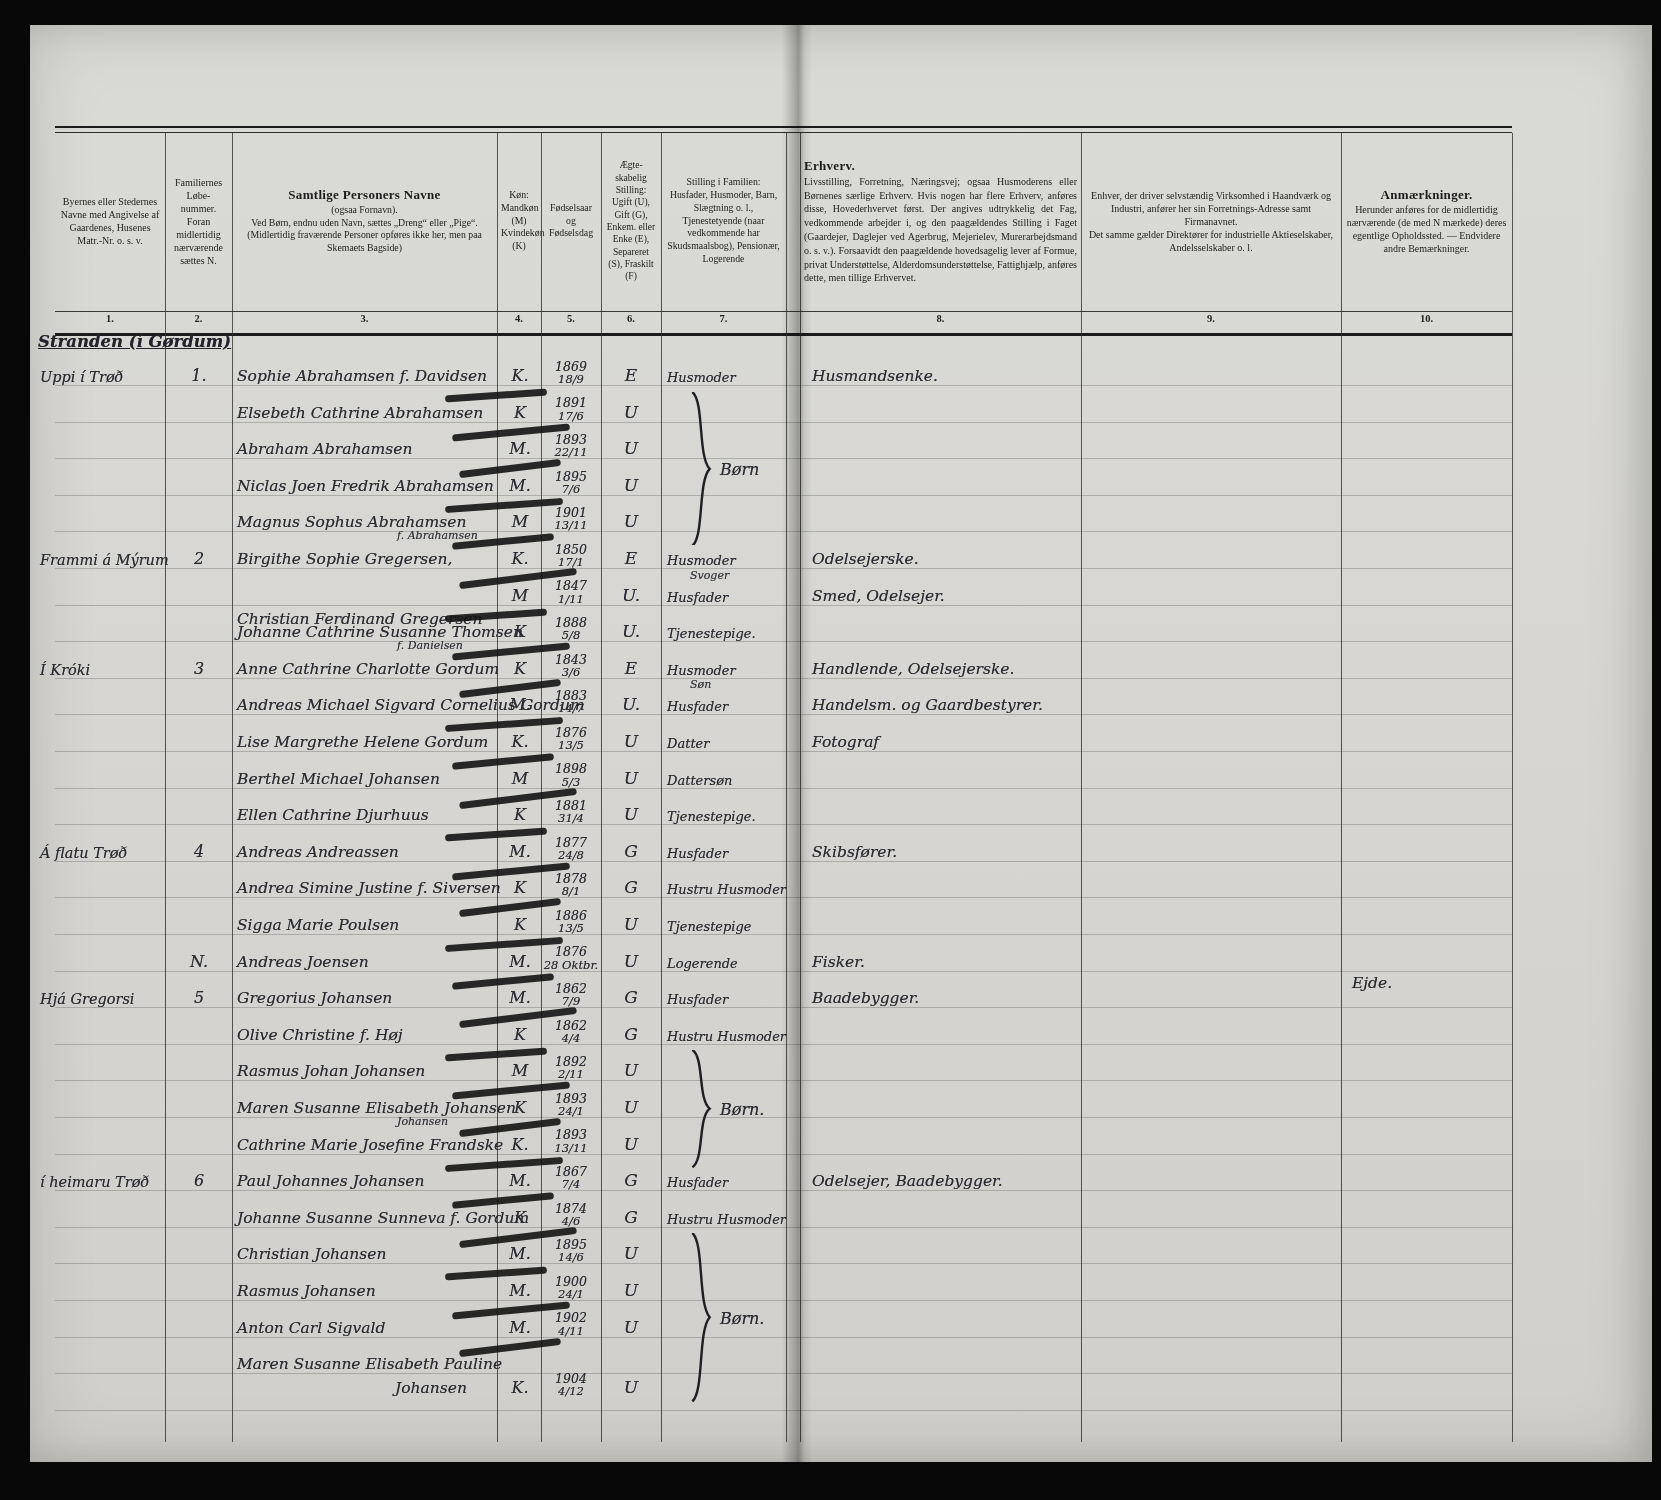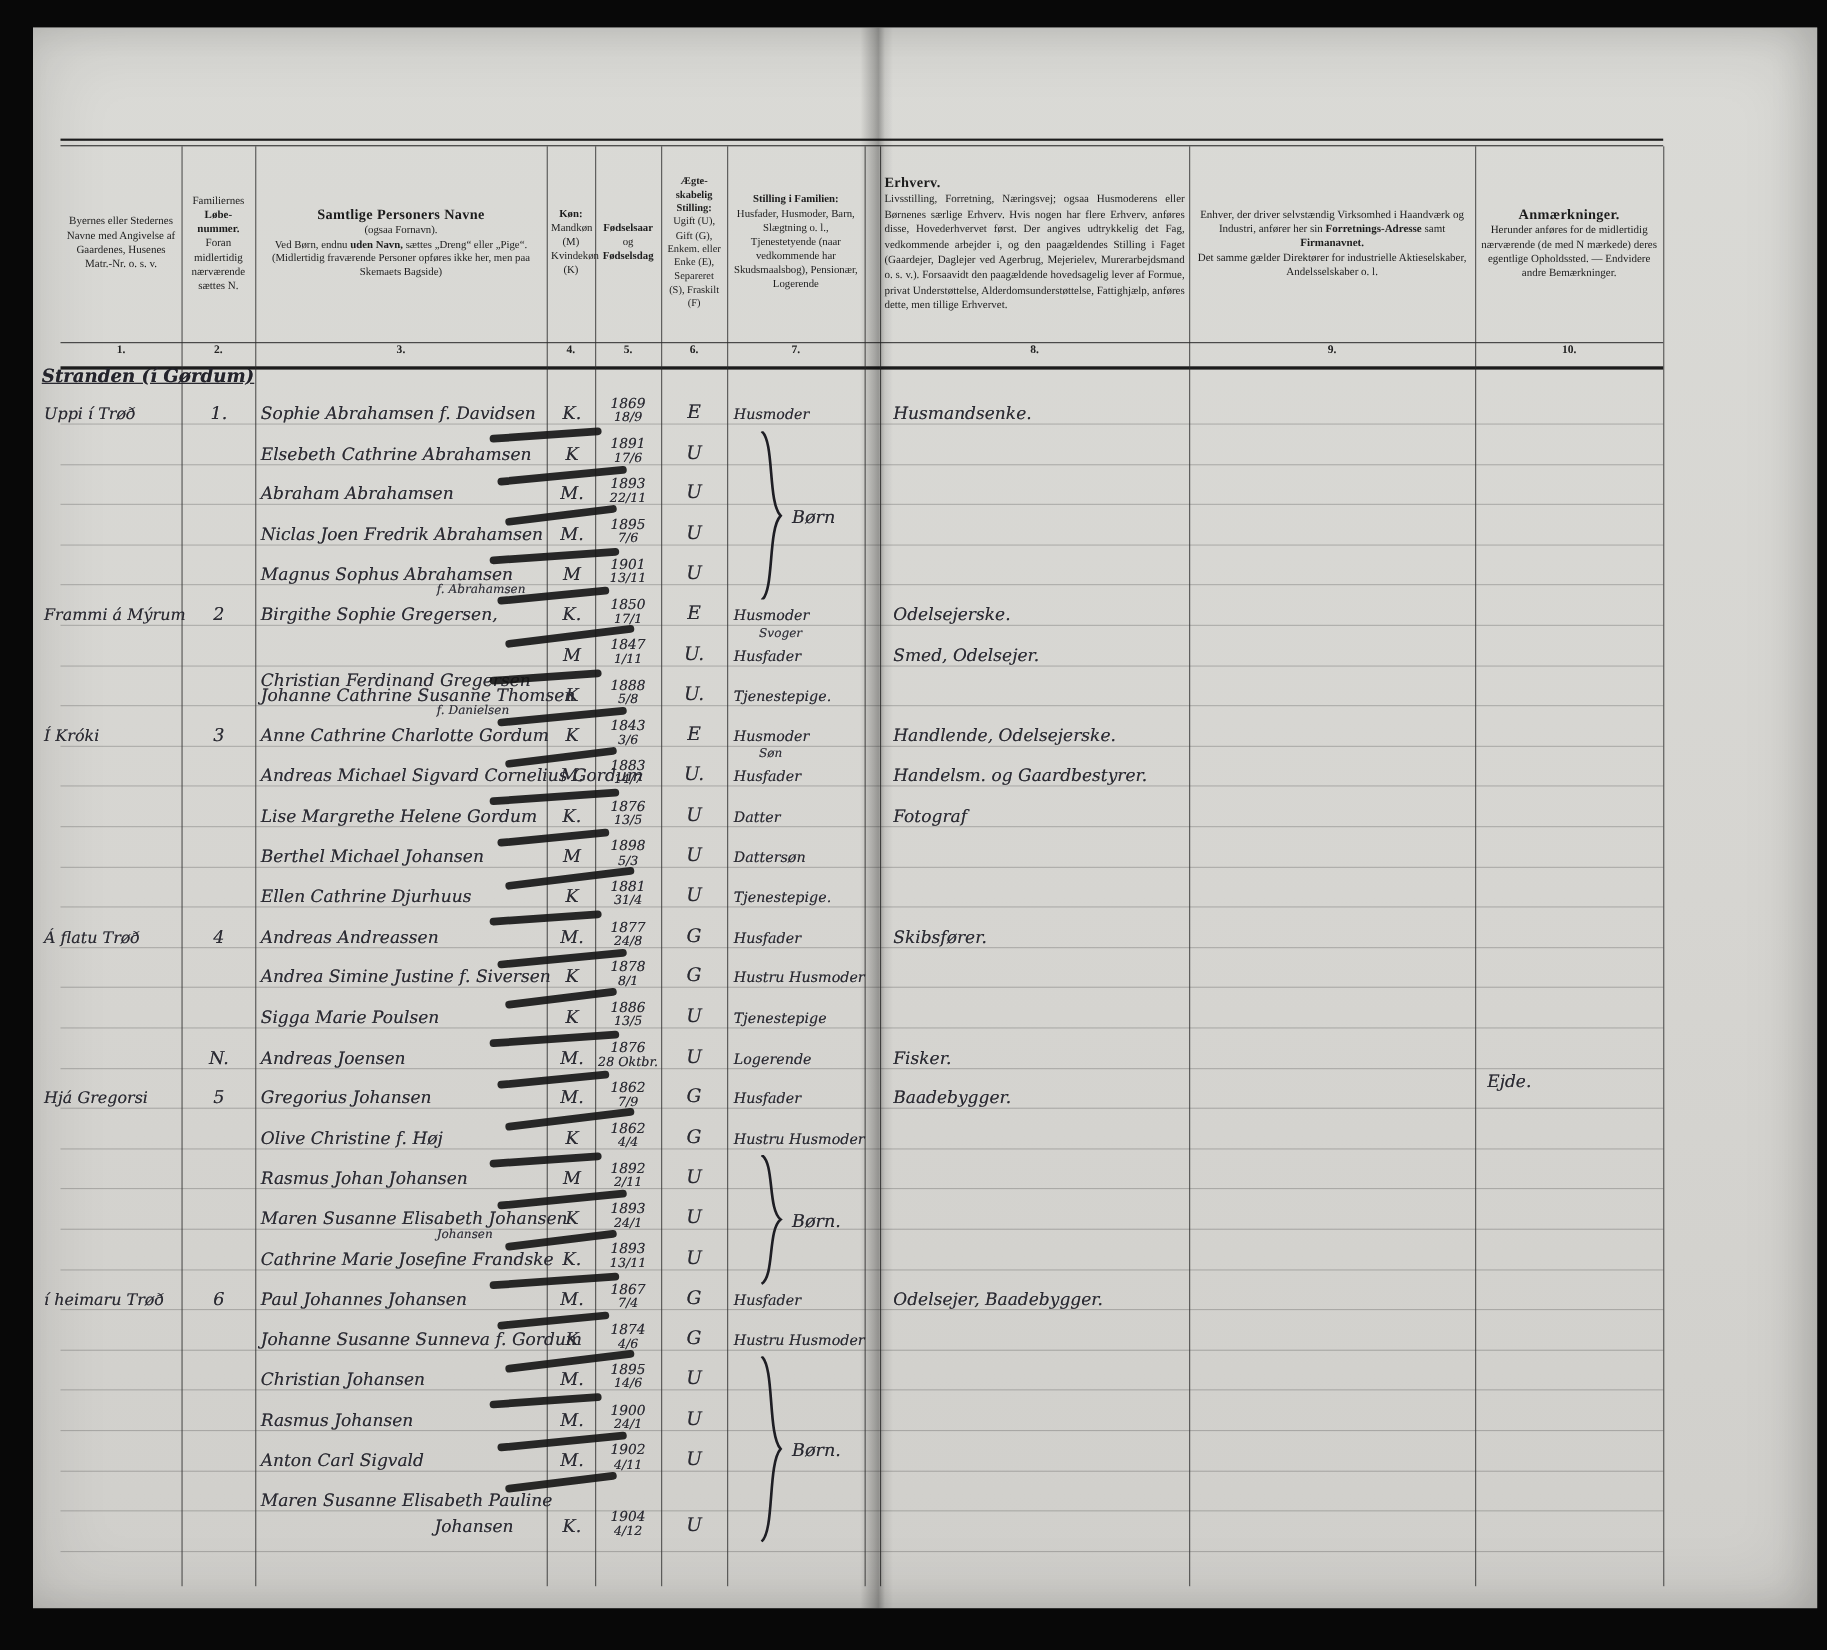--- a/index.html
+++ b/index.html
@@ -12,21 +12,21 @@
   .title{position:absolute;left:25px;top:42px;width:1457px;text-align:center;
          font-family:"DejaVu Serif",serif;font-weight:700;font-size:43px;color:#151515;
          letter-spacing:2px;word-spacing:18px;}
   .rule{position:absolute;left:25px;width:1457px;background:#1c1c1c;}
   .rule-a{top:101px;height:2.4px;}
   .rule-b{top:107px;height:1.2px;background:#2e2e2e;}
   .rule-c{top:286px;height:1px;background:#3a3a3a;}
   .rule-d{top:308px;height:2.6px;}
   .hcell{position:absolute;top:110px;height:172px;display:flex;flex-direction:column;
          justify-content:center;text-align:center;color:#1c1c1c;line-height:1.3;}
-  .hcell .hb{font-weight:700;}
+  .hcell .hb{font-weight:400;}
   .hcell .h-lg{font-size:13px;font-weight:700;letter-spacing:.3px;}
   .c0{font-size:10px;} .c1{font-size:10px;} .c2{font-size:9.8px;}
   .c3{font-size:9.8px;} .c4{font-size:9.8px;} .c5{font-size:9.5px;}
   .c6{font-size:9.8px;} .c7{font-size:10px;text-align:justify;line-height:1.38;}
   .c8{font-size:10px;} .c9{font-size:10px;align-items:center;}
   .colnum{position:absolute;top:288px;transform:translateX(-50%);font-size:10.5px;font-weight:700;color:#222;}
   .vline{position:absolute;width:1.3px;background:rgba(45,45,45,.78);}
   .hline{position:absolute;left:25px;width:1457px;height:1px;background:rgba(60,60,60,.27);}
   .hand{position:absolute;font-family:"DejaVu Serif",serif;font-style:italic;color:#2a2a32;
         white-space:nowrap;display:flex;align-items:flex-end;text-shadow:0 0 .5px rgba(40,40,50,.6);}

